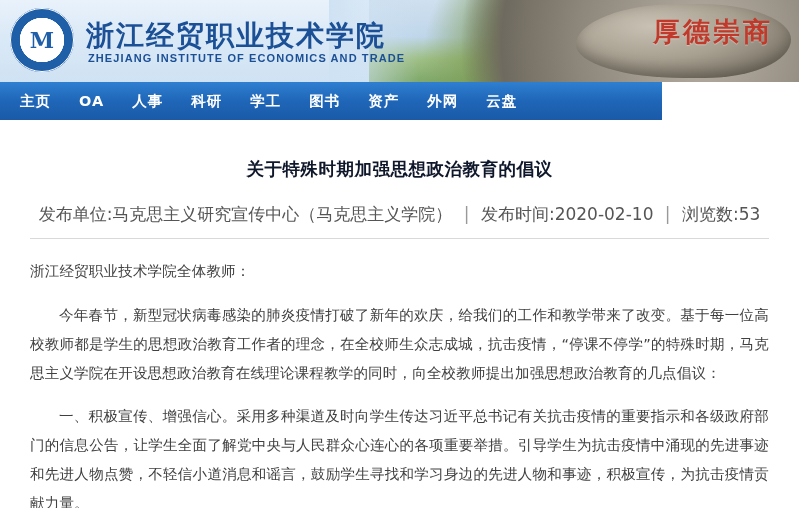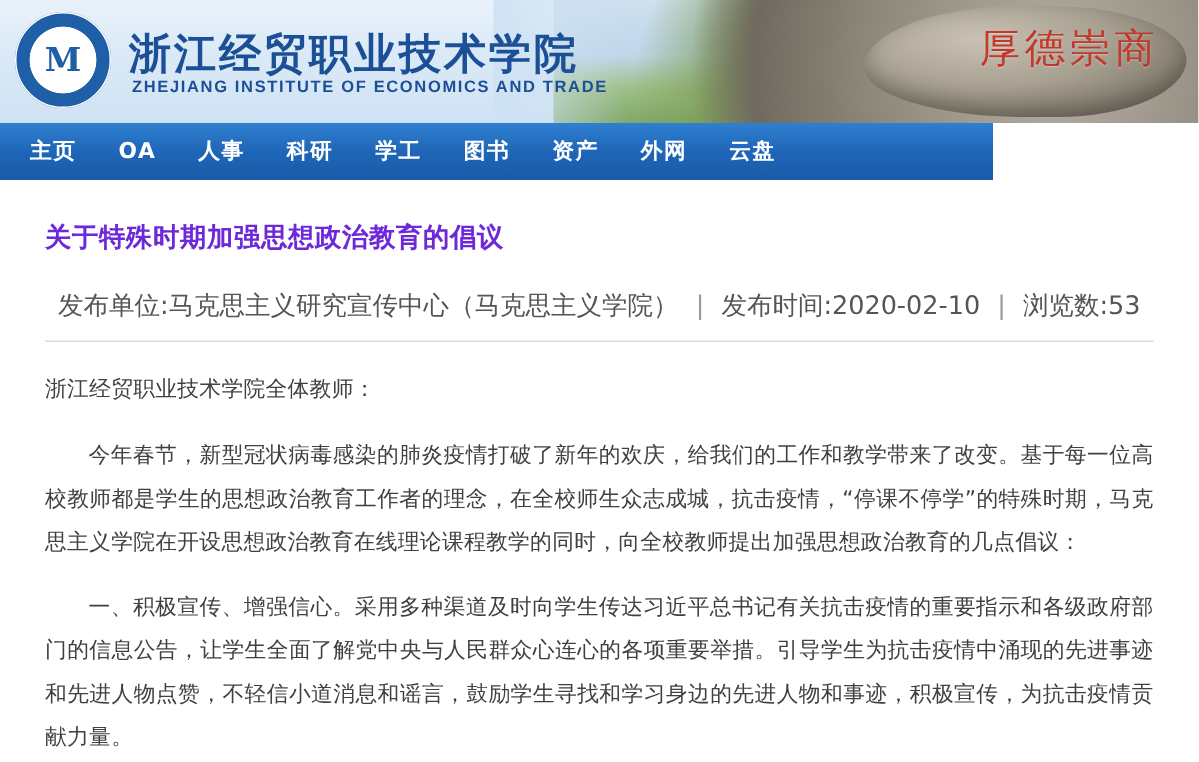--- a/index.html
+++ b/index.html
@@ -50,21 +50,21 @@
     border-radius: 48% 42% 40% 50% / 55% 48% 52% 45%;
     background: radial-gradient(ellipse at 35% 30%, #c9c2b4 0%, #a79f90 45%, #7e776a 80%, #6a6458 100%);
     box-shadow: inset 0 -6px 14px rgba(0,0,0,.25);
   }
   .rock-text {
     position: absolute;
     right: 26px;
     top: 14px;
     font-family: "DejaVu Serif", serif;
     font-size: 27px;
-    font-weight: normal;
+    font-weight: bold;
     color: #c0392b;
     letter-spacing: 3px;
     text-shadow: 0 1px 1px rgba(255,255,255,.35);
     white-space: nowrap;
   }
   .logo {
     position: absolute;
     left: 10px;
     top: 8px;
     width: 64px;
@@ -149,25 +149,26 @@
     white-space: nowrap;
     letter-spacing: 1px;
   }
 
   
   .content {
     padding: 0 30px;
     box-sizing: border-box;
   }
   .article-title {
+    text-align: center;
     font-family: "DejaVu Sans", sans-serif;
     font-size: 17.5px;
     font-weight: bold;
-    color: #6d28d9;
-    margin-top: 26px;
+    color: #0f172a;
+    margin-top: 37px;
     letter-spacing: .5px;
   }
   .meta {
     text-align: center;
     font-size: 17px;
     color: #555555;
     margin-top: 22px;
     font-family: "DejaVu Sans", sans-serif;
   }
   .meta span { white-space: nowrap; }

